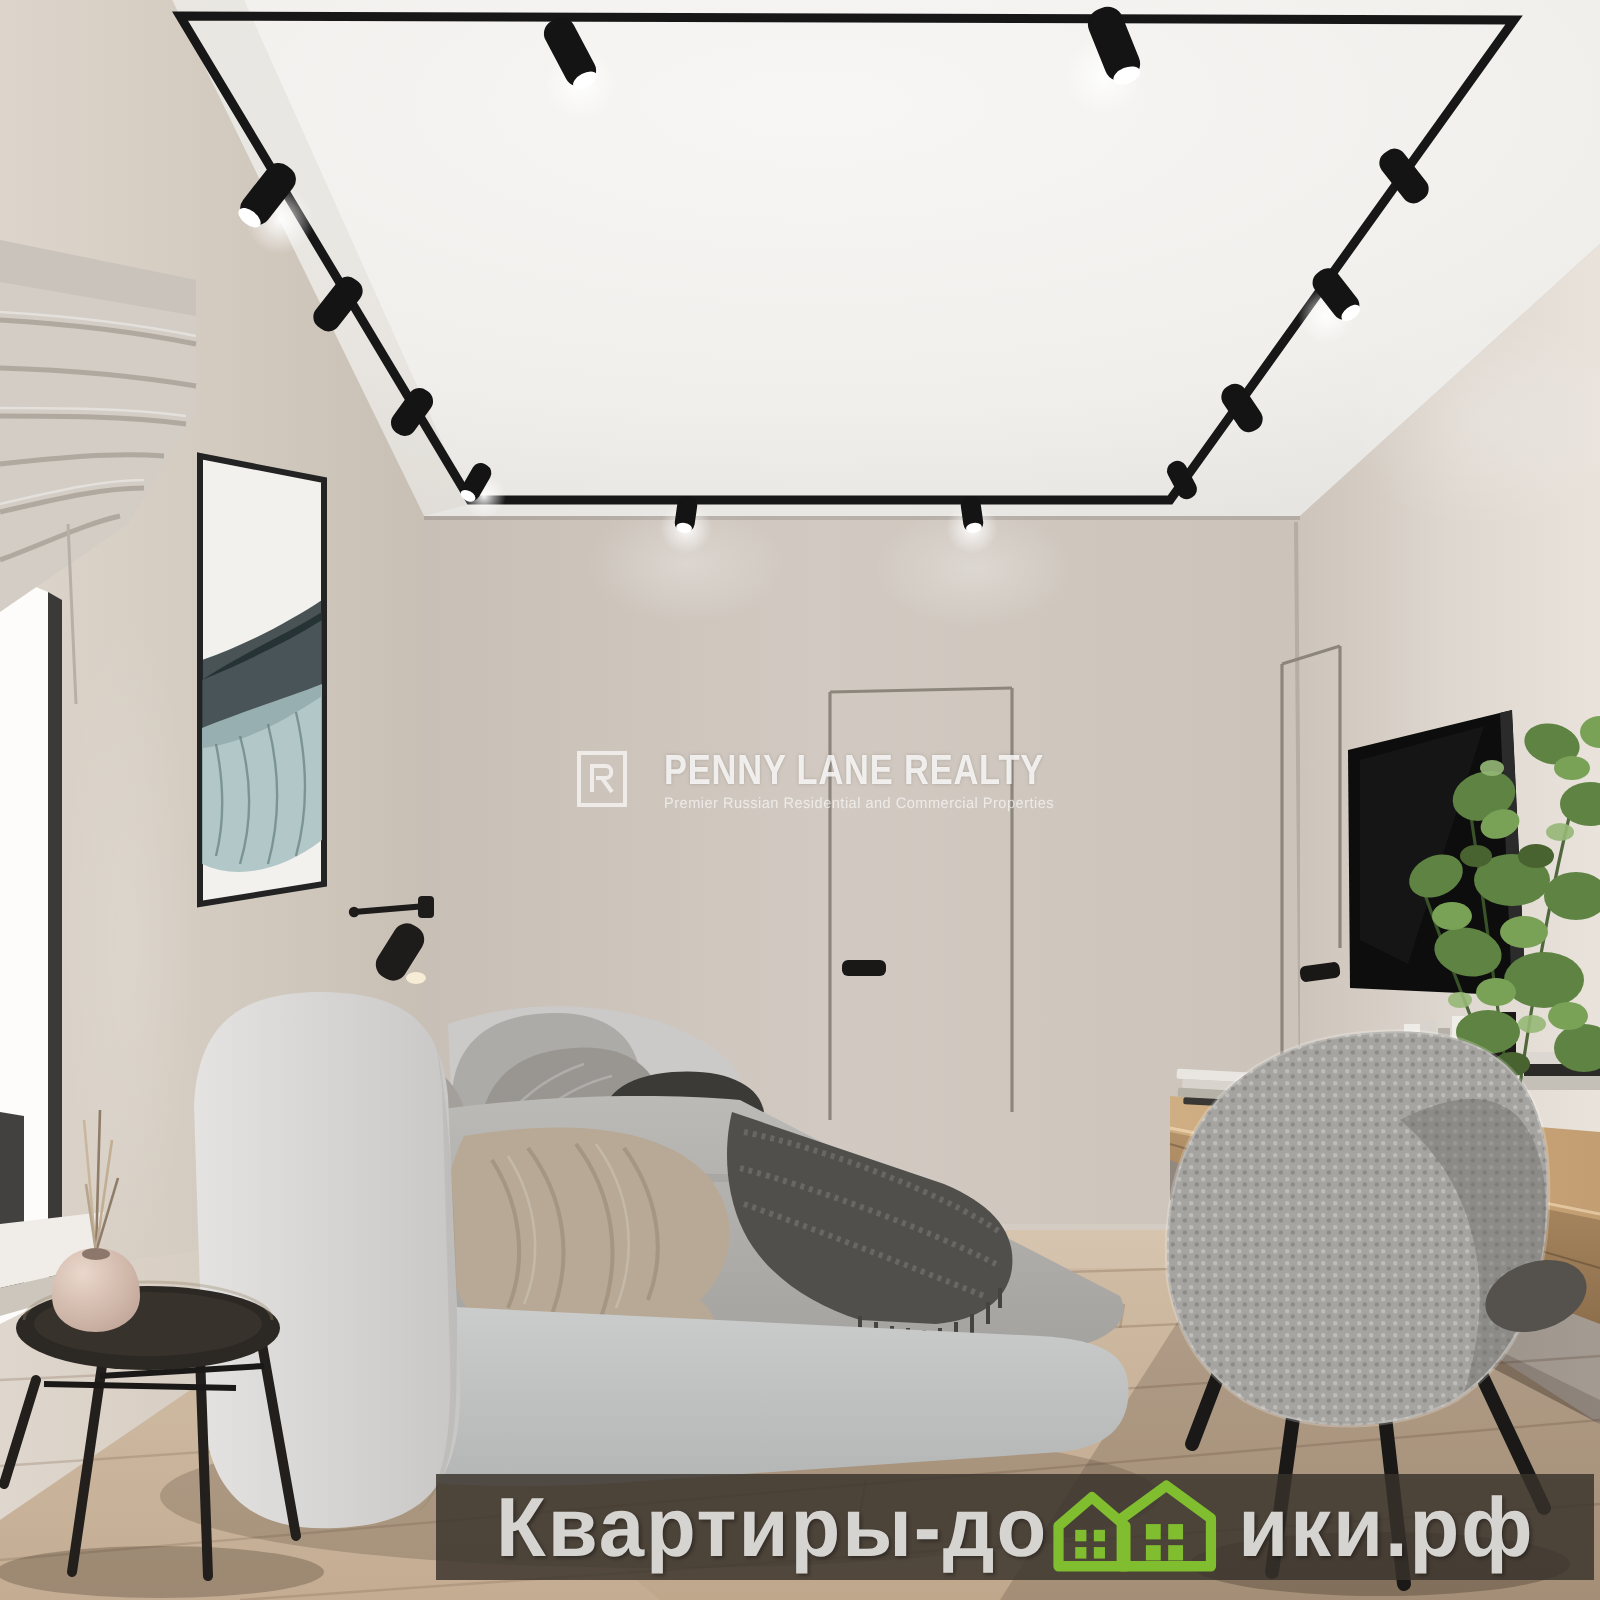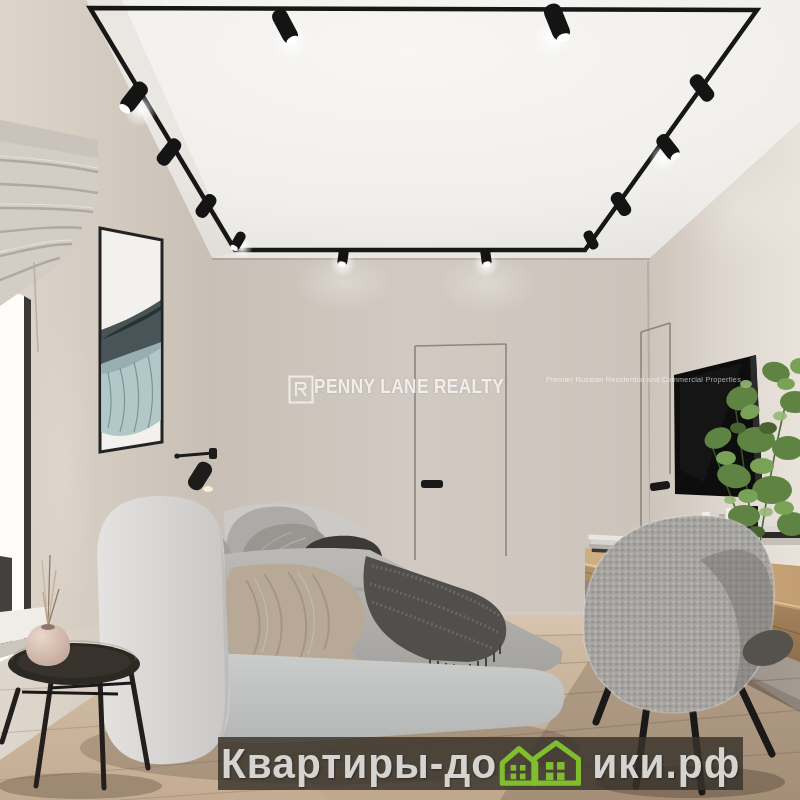--- a/index.html
+++ b/index.html
@@ -2,31 +2,31 @@
 <html><head>
 <meta charset="utf-8">
 <style>
   html,body { margin:0; padding:0; background:#2a2a2a; font-family:"Liberation Sans", sans-serif; }
   #stage { position:relative; width:800px; height:800px; overflow:hidden; background:#d6cec6; }
   #scene-svg { position:absolute; left:0; top:0; width:800px; height:800px; display:block; }
 
   
   .plr { position:absolute; left:288px; top:375px; width:240px; display:flex; align-items:flex-start; pointer-events:none; }
   .plr-icon { width:26px; height:29px; flex:0 0 auto; opacity:.78; }
-  .plr-texts { margin-left:0; display:flex; }
+  .plr-texts { margin-left:18px; display:flex; flex-direction:column; }
   .plr-title { font-size:21px; font-weight:bold; line-height:22px; white-space:nowrap;
                color:rgba(255,255,255,.80); letter-spacing:.5px;
                transform:scaleX(.82); transform-origin:left center;
                text-shadow:0 0 2px rgba(110,100,90,.35); }
   .plr-tagline { font-size:7.6px; line-height:9px; white-space:nowrap;
                color:rgba(255,255,255,.62); letter-spacing:.25px;
                transform:scaleX(.96); transform-origin:left center; }
 
   
-  .band { position:absolute; left:218px; top:737px; width:525px; height:53px;
+  .band { position:absolute; left:218px; top:737px; width:579px; height:53px;
           background:rgba(56,50,43,.82); display:flex; align-items:center; justify-content:center;
           pointer-events:none; }
   .band-text { font-size:42px; font-weight:bold; color:#d6d4d1; letter-spacing:1px;
                line-height:46px; white-space:nowrap; text-shadow:1px 1px 2px rgba(0,0,0,.35);
                transform:scaleX(.97); transform-origin:center; display:flex; align-items:center; }
   .band-houses { width:96px; height:46px; margin:0 1px 2px 1px; flex:0 0 auto; }
 </style>
 </head>
 <body>
 

